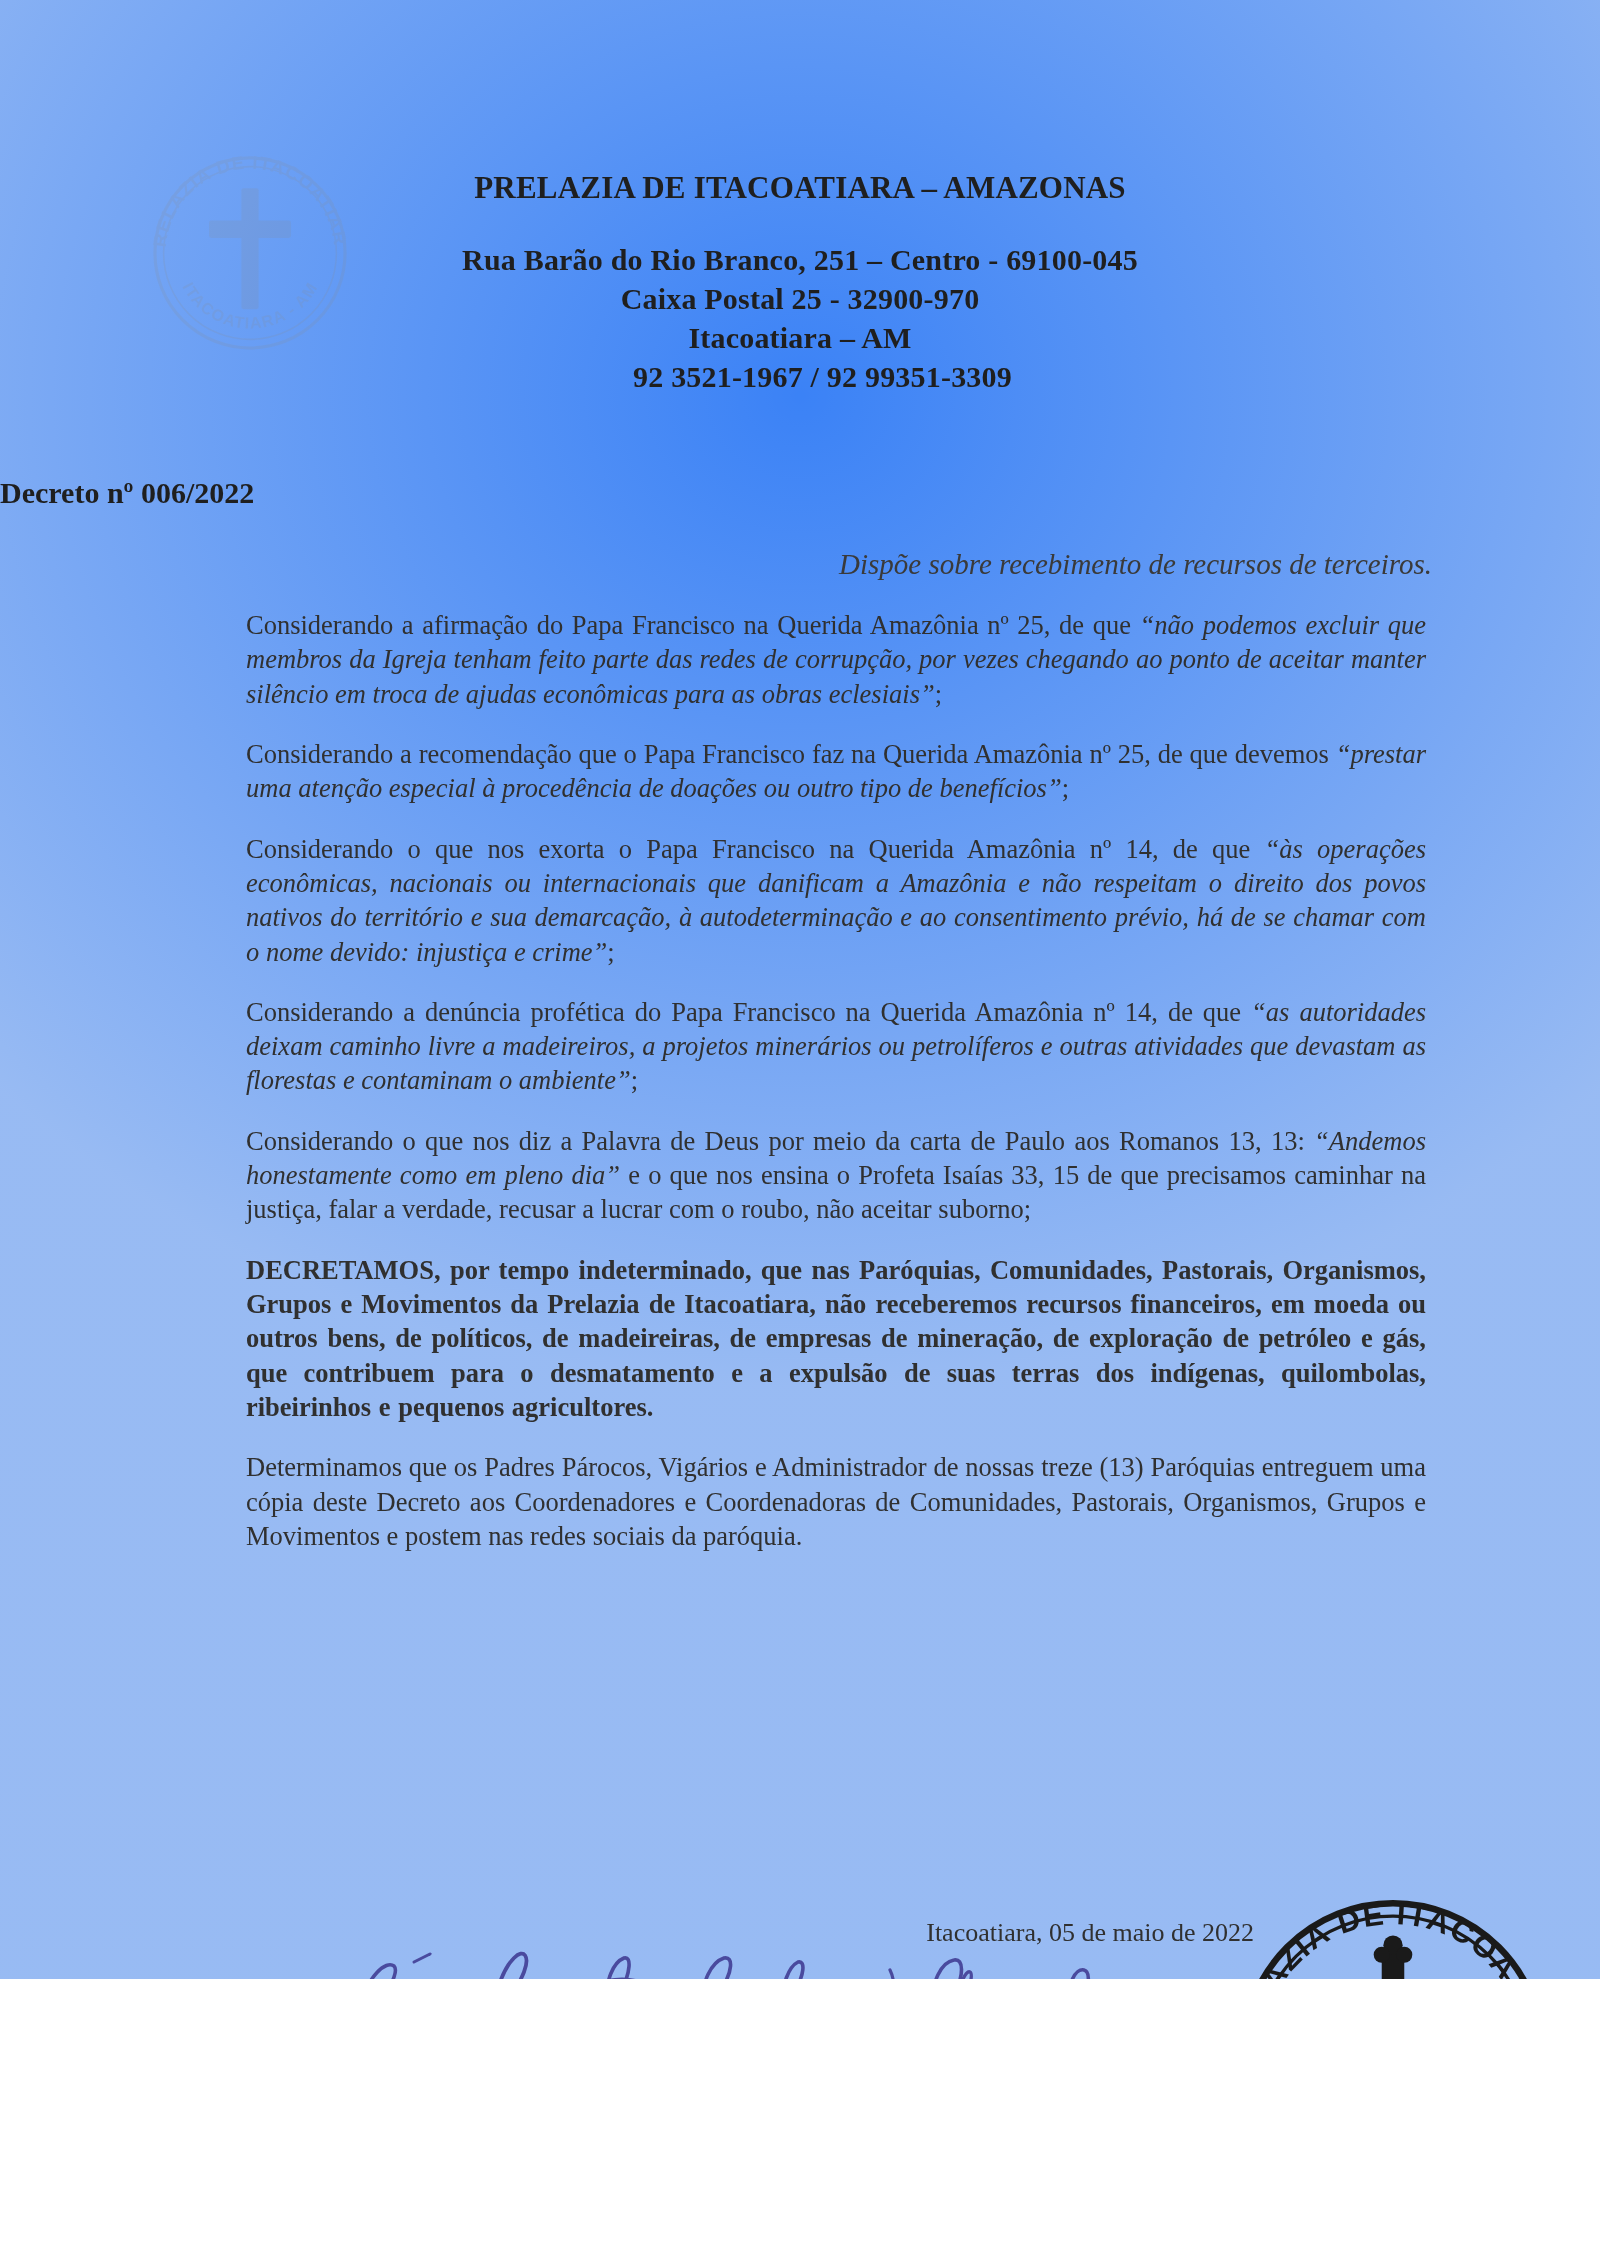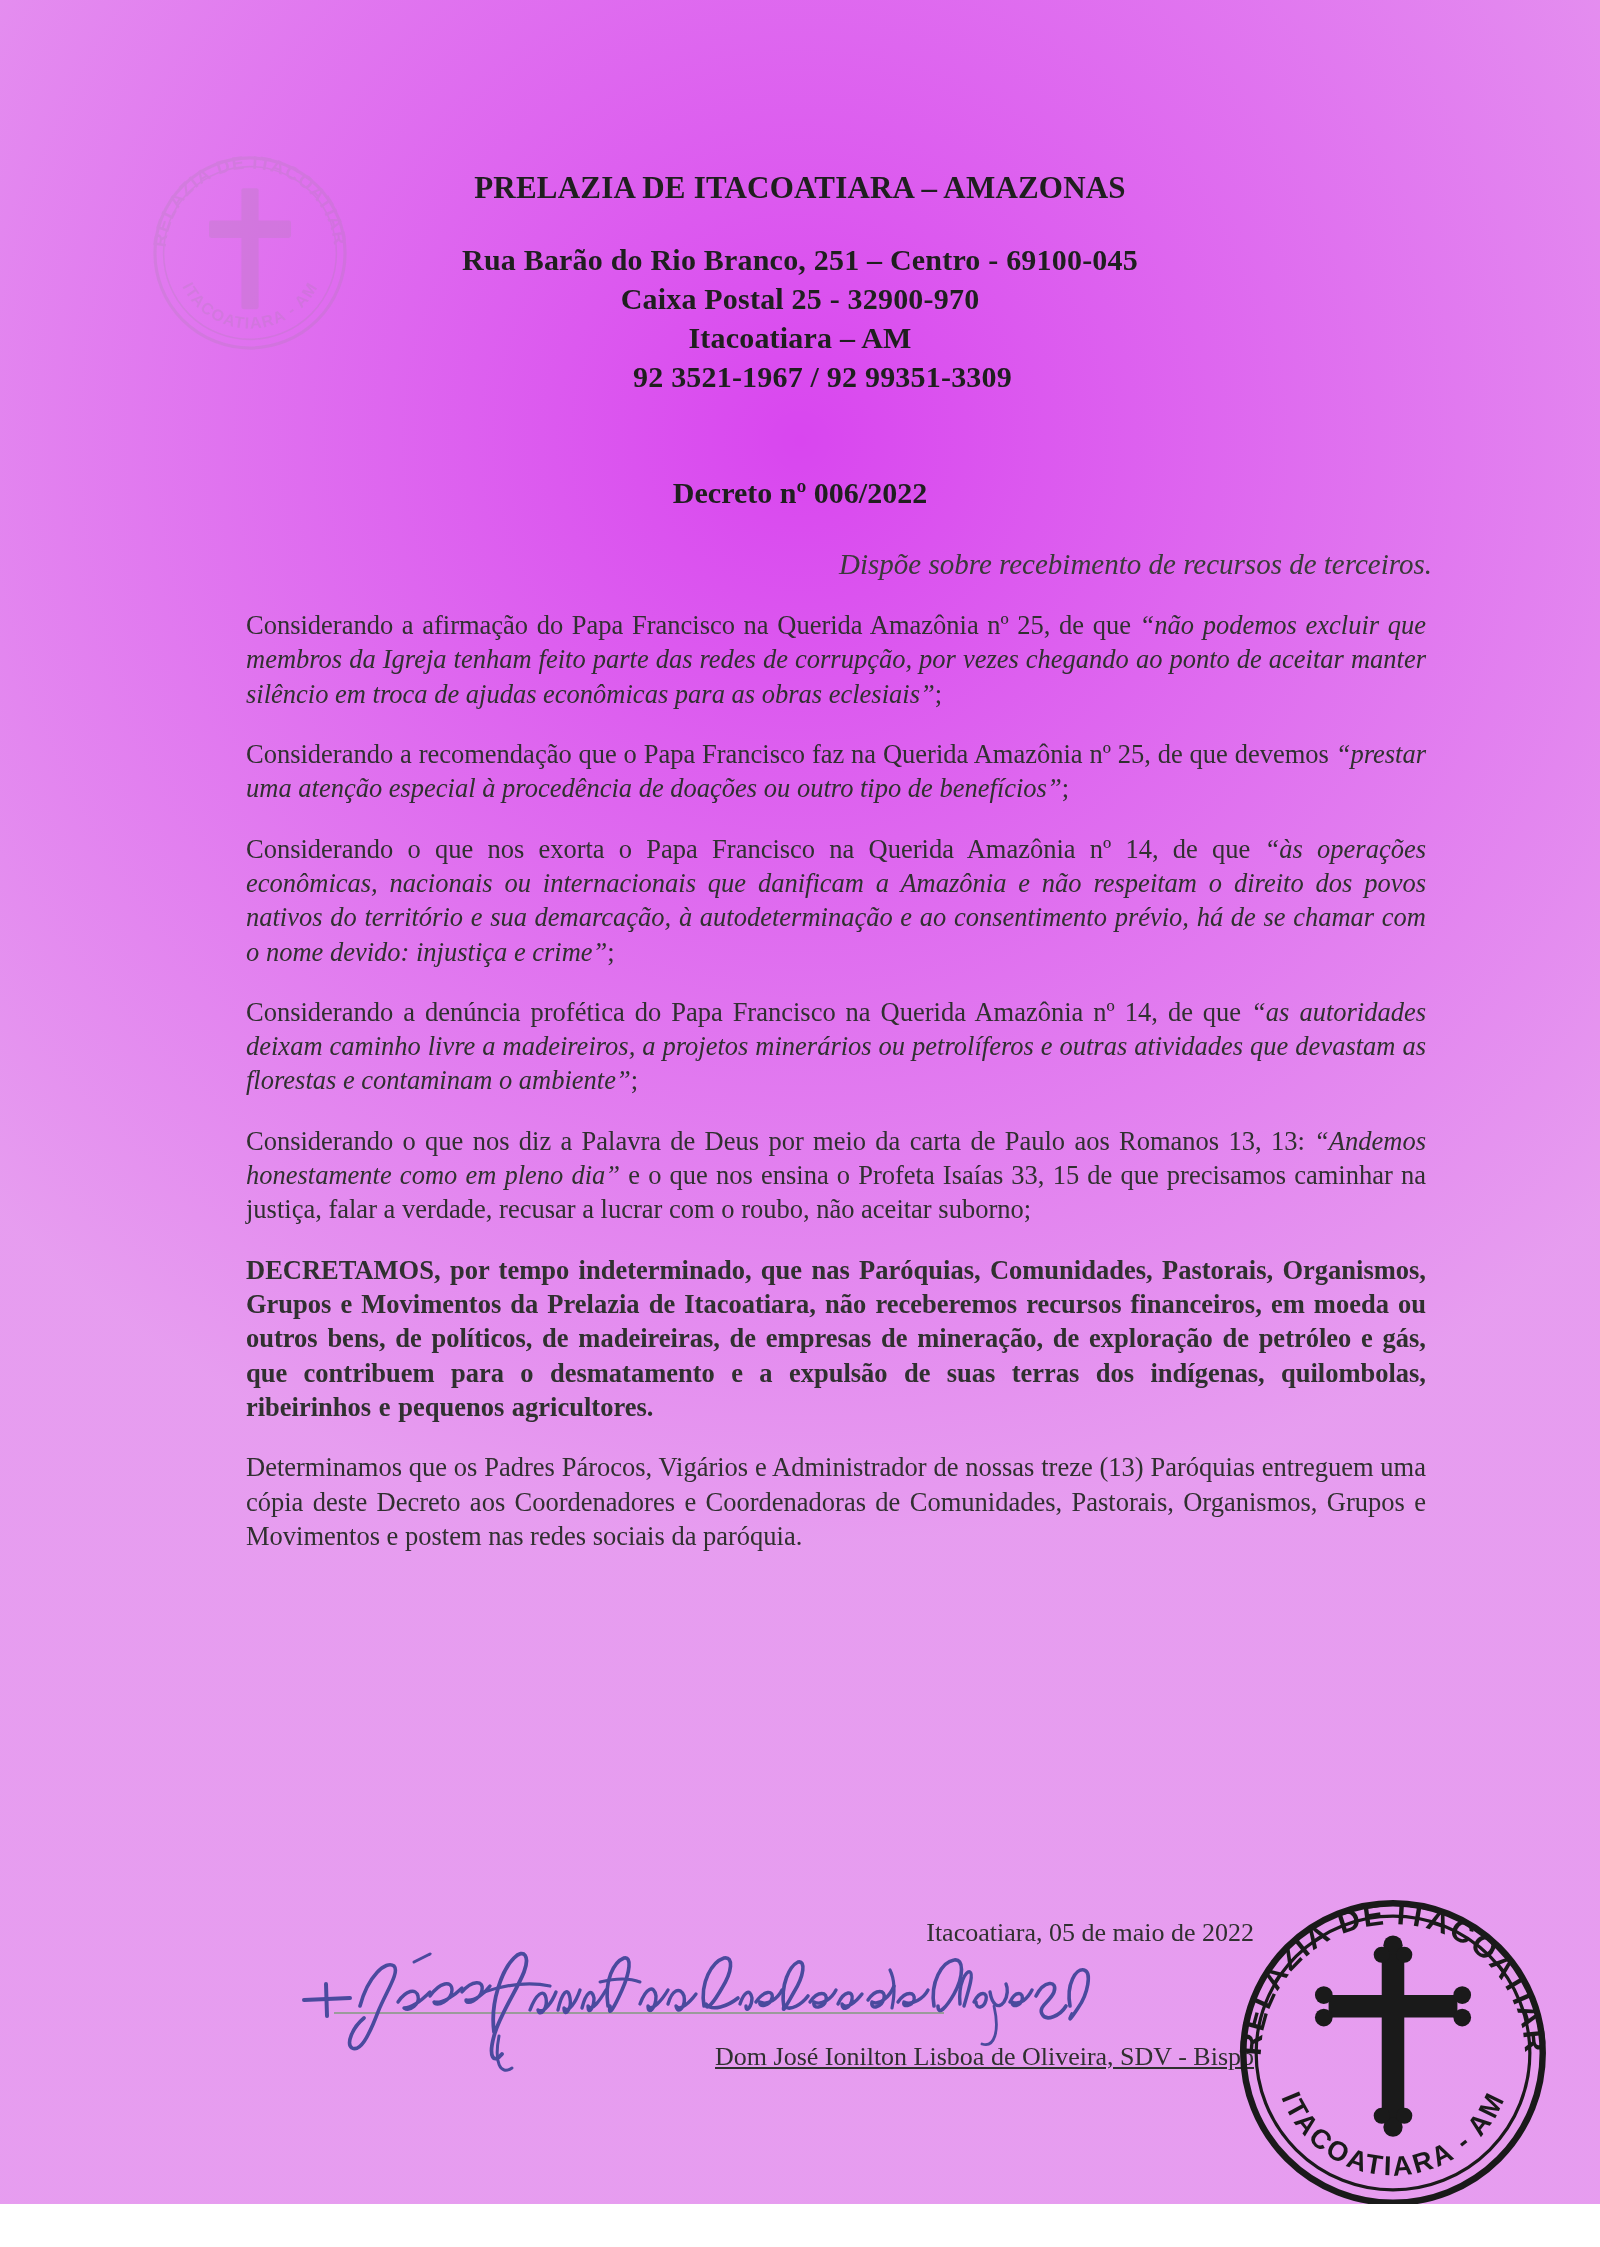--- a/index.html
+++ b/index.html
@@ -3,22 +3,22 @@
 <meta charset="utf-8">
 <style>
   html, body {
     margin: 0;
     padding: 0;
     background: #ffffff;
   }
   .page {
     position: relative;
     width: 1600px;
-    height: 2204px;
-    background: #d946ef;
+    height: 1979px;
+    background: #3b82f6;
     overflow: hidden;
     font-family: "Liberation Serif", "DejaVu Serif", serif;
     color: #2b2b2b;
   }
   
   .paper-tint {
     position: absolute;
     inset: 0;
     background:
       radial-gradient(ellipse 70% 50% at 50% 20%, rgba(250,250,248,0) 0%, rgba(244,243,240,0.5) 100%);
@@ -55,21 +55,21 @@
   .lh-3 { font-size: 30px; }
   .lh-4 { font-size: 30px; text-align: center; }
   .lh-5 { font-size: 30px; padding-left: 45px; }
 
   
   .decree-title {
     position: absolute;
     left: 0;
     right: 0;
     top: 476px;
-    text-align: center;
+    text-align: left;
     font-size: 30px;
     font-weight: bold;
     color: #1f1f1f;
   }
   .decree-subtitle {
     position: absolute;
     right: 168px;
     top: 548px;
     font-size: 29px;
     font-style: italic;

